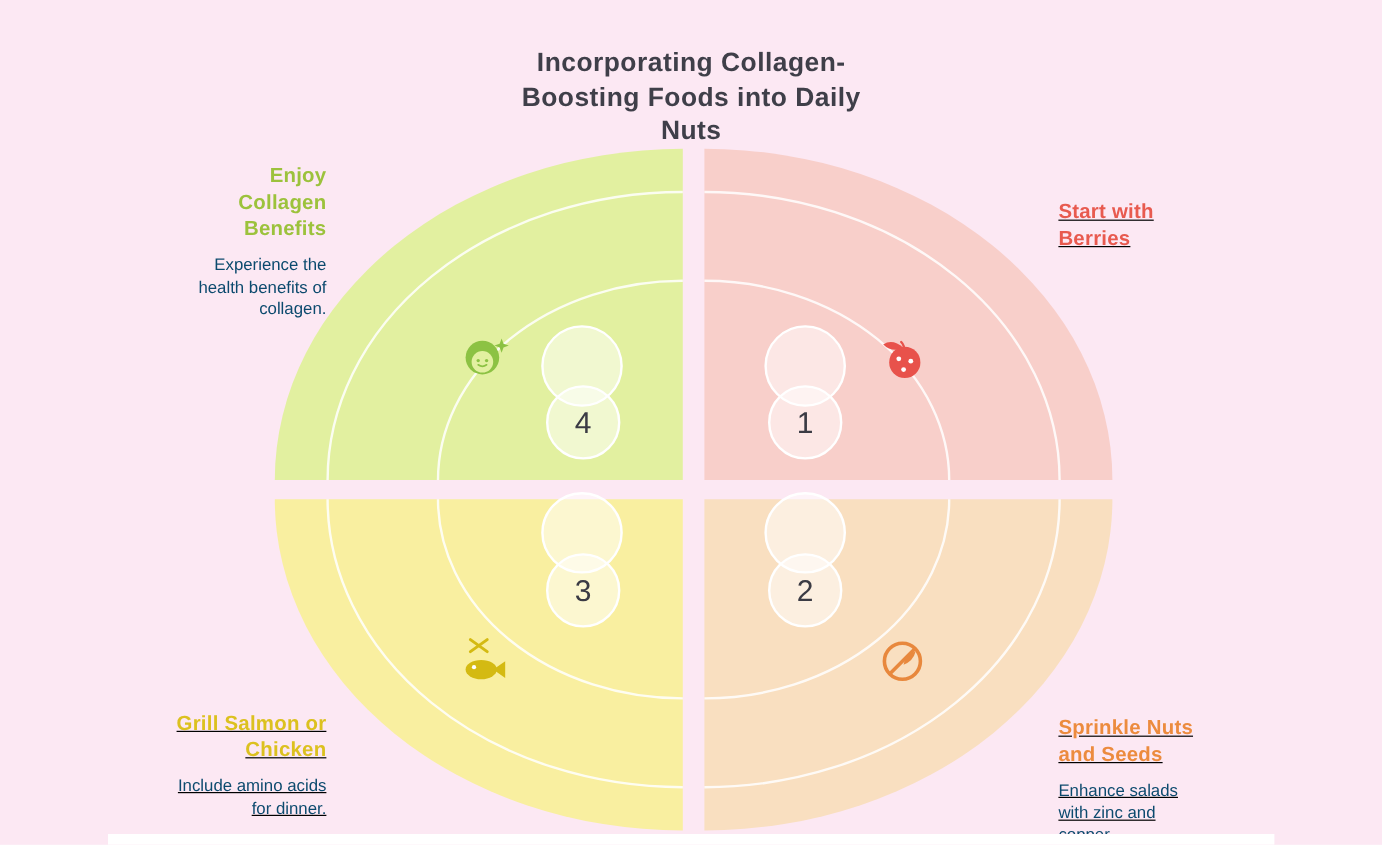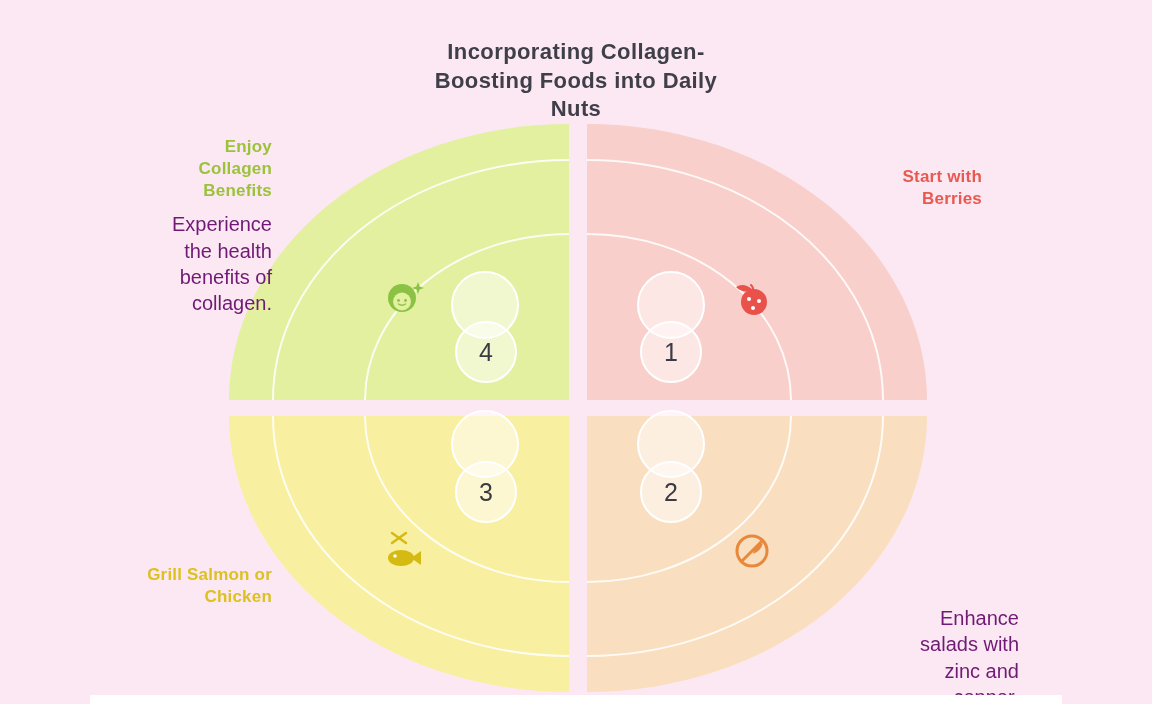--- a/index.html
+++ b/index.html
@@ -11,27 +11,27 @@
     position:absolute; top:38px; left:50%; transform:translateX(-50%);
     width:310px; text-align:center;
     font-size:22px; font-weight:bold; color:#3f3f49;
     line-height:1.3; letter-spacing:.4px;
   }
 
   .diagram { position:absolute; left:0; top:0; width:1152px; height:704px; }
 
   .label { position:absolute; display:flex; flex-direction:column; }
   .label.align-right { align-items:flex-end; text-align:right; }
-  .label.align-left  { align-items:flex-start; text-align:right; }
+  .label.align-left  { align-items:flex-start; text-align:left;text-decoration:underline; }
   .heading { font-weight:bold; font-size:17px; line-height:1.3; letter-spacing:.2px; }
-  .body { margin-top:9px; font-size:20px; line-height:1.32; color:#701a75;margin-left:27px; }
+  .body { margin-top:9px; font-size:14px; line-height:1.32; color:#0c4a6e; }
 
   .tl { top:136px; left:80px;  width:192px; }
   .tr { top:166px; left:882px; width:170px; }
-  .bl { top:564px; left:80px;  width:192px; }
+  .bl { top:592px; left:80px;  width:192px;text-decoration:underline; }
   .br { top:596px; left:882px; width:175px; }
   .tl .heading { width:105px; }
   .tr .heading { width:100px; }
   .bl .heading { width:132px; }
   .br .heading { width:135px; }
   .tl .body { width:130px; }
   .tr .body { width:105px; }
   .bl .body { width:125px; }
   .br .body { width:110px; }
 
@@ -128,20 +128,22 @@
     <div class="heading" style="color: rgb(156, 194, 60);">Enjoy Collagen Benefits</div>
     <div class="body">Experience the health benefits of collagen.</div>
   </div>
 
   <div class="label align-left tr">
     <div class="heading" style="color: rgb(232, 90, 79);">Start with Berries</div>
   </div>
 
   <div class="label align-right bl">
     <div class="heading" style="color: rgb(220, 193, 31);">Grill Salmon or Chicken</div>
+    <div class="body">Include amino acids for dinner.</div>
   </div>
 
   <div class="label align-left br">
+    <div class="heading" style="color: rgb(236, 139, 62);">Sprinkle Nuts and Seeds</div>
     <div class="body">Enhance salads with zinc and copper.</div>
   </div>
 
   <div class="bottom-strip"></div>
 </div>
 
 </body></html>

